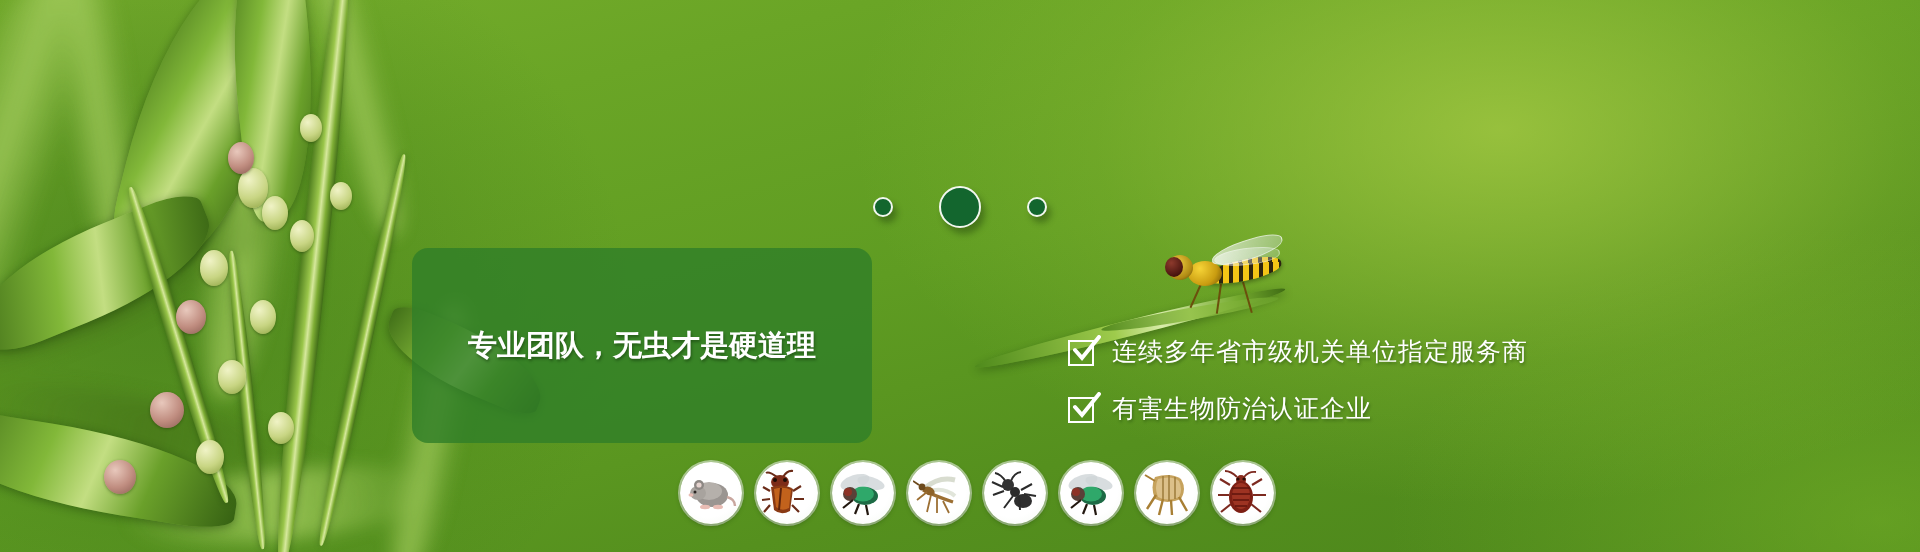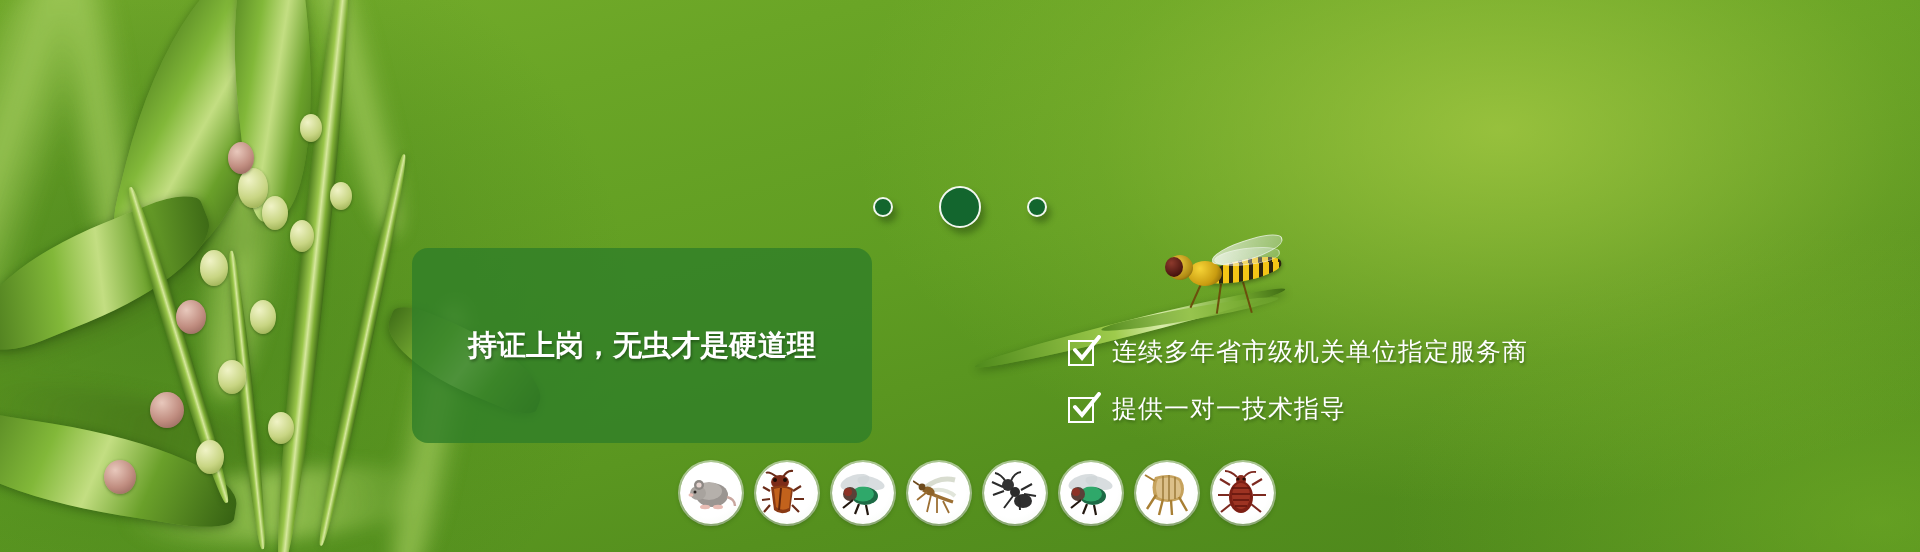--- a/index.html
+++ b/index.html
@@ -286,21 +286,21 @@
   </div>
 
 
   <div id="dots">
     <span class="dot dot-sm"></span>
     <span class="dot dot-lg"></span>
     <span class="dot dot-sm"></span>
   </div>
 
   <div id="panel">
-    <div class="p-line l2">持证上岗，无虫才是硬道理</div>
+    <div class="p-line l2">专业团队，无虫才是硬道理</div>
   </div>
 
   <div id="sprig">
     <div class="sprig-stem"></div>
     <div class="sprig-stem2"></div>
     <div class="fly">
       <div class="fly-leg" style="left:38px;top:42px;height:26px;transform:rotate(24deg);"></div>
       <div class="fly-leg" style="left:58px;top:42px;height:30px;transform:rotate(8deg);"></div>
       <div class="fly-leg" style="left:80px;top:40px;height:32px;transform:rotate(-16deg);"></div>
       <div class="fly-abd"></div>
@@ -322,21 +322,21 @@
       </span>
       <span class="check-label">连续多年省市级机关单位指定服务商</span>
     </div>
     <div class="check-row">
       <span class="chk">
         <span class="chk-box"></span>
         <svg class="chk-tick" viewBox="0 0 30 30">
           <path d="M4 15 L11 23 L28 2" stroke="#ffffff" stroke-width="4" fill="none" stroke-linecap="round"></path>
         </svg>
       </span>
-      <span class="check-label">提供一对一技术指导</span>
+      <span class="check-label">有害生物防治认证企业</span>
     </div>
   </div>
 
   <div id="pests">
 
     <div class="pest">
       <svg width="52" height="44" viewBox="0 0 52 44">
         <ellipse cx="27" cy="24" rx="16" ry="12" fill="#9a9591"></ellipse>
         <ellipse cx="24" cy="20" rx="13" ry="9" fill="#b5b0ab"></ellipse>
         <ellipse cx="13" cy="22" rx="8" ry="7" fill="#a8a39e"></ellipse>

